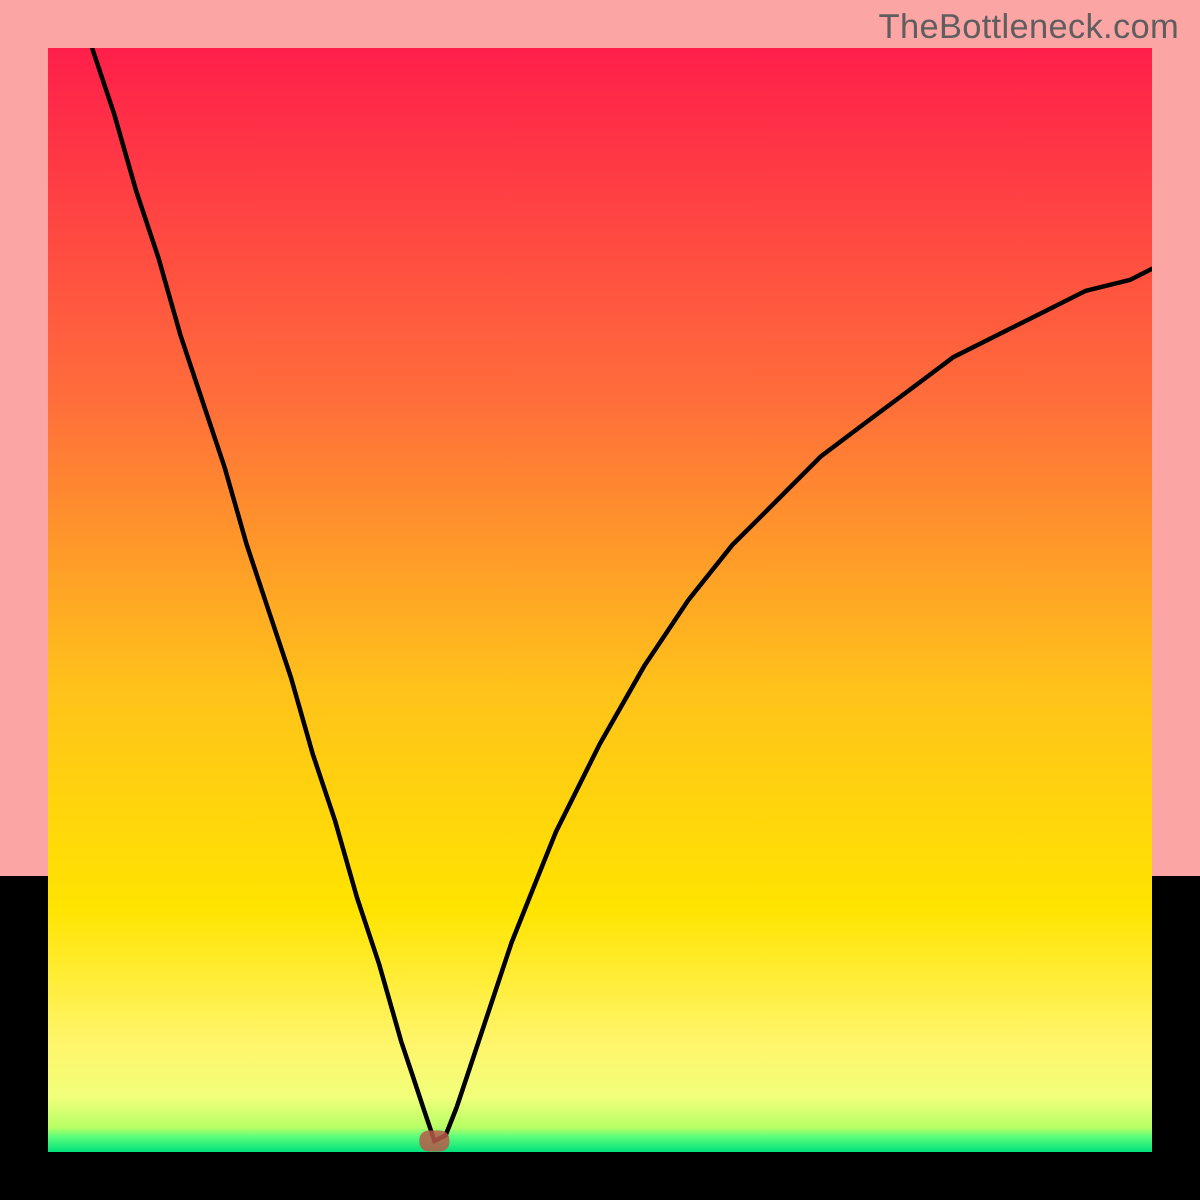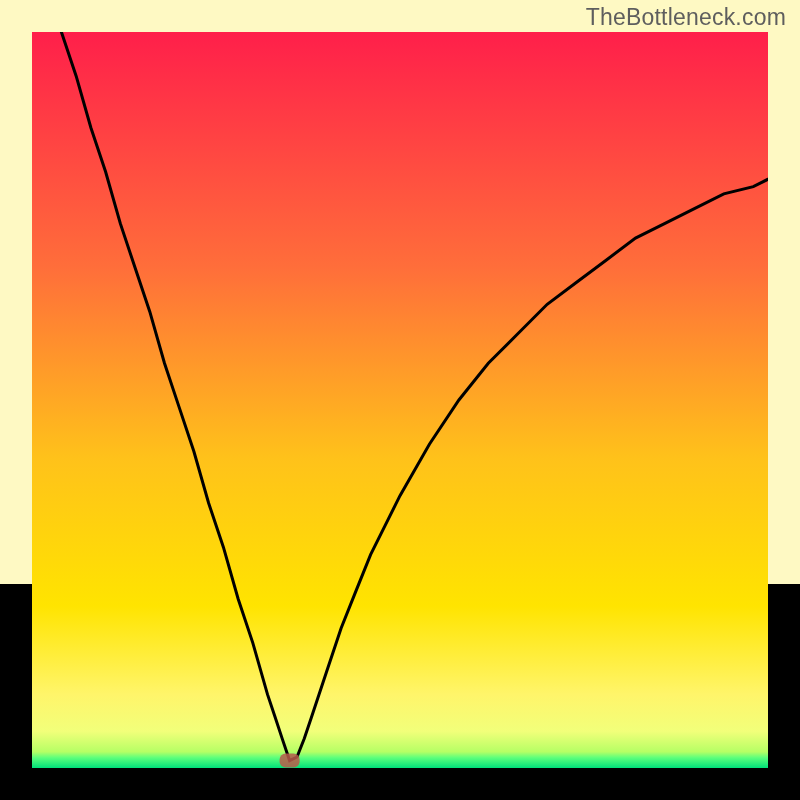--- a/index.html
+++ b/index.html
@@ -7,21 +7,21 @@
     padding: 0;
     width: 800px;
     height: 800px;
     background: #000;
     font-family: Arial, Helvetica, sans-serif;
     overflow: hidden;
   }
   .outer {
     width: 800px;
     height: 584px;
-    background: #fef9c3;
+    background: #fca5a5;
     position: relative;
   }
   .watermark {
     position: absolute;
     top: 4px;
     right: 14px;
     color: #5e5e5e;
     font-size: 23px;
     letter-spacing: 0.2px;
     z-index: 3;

